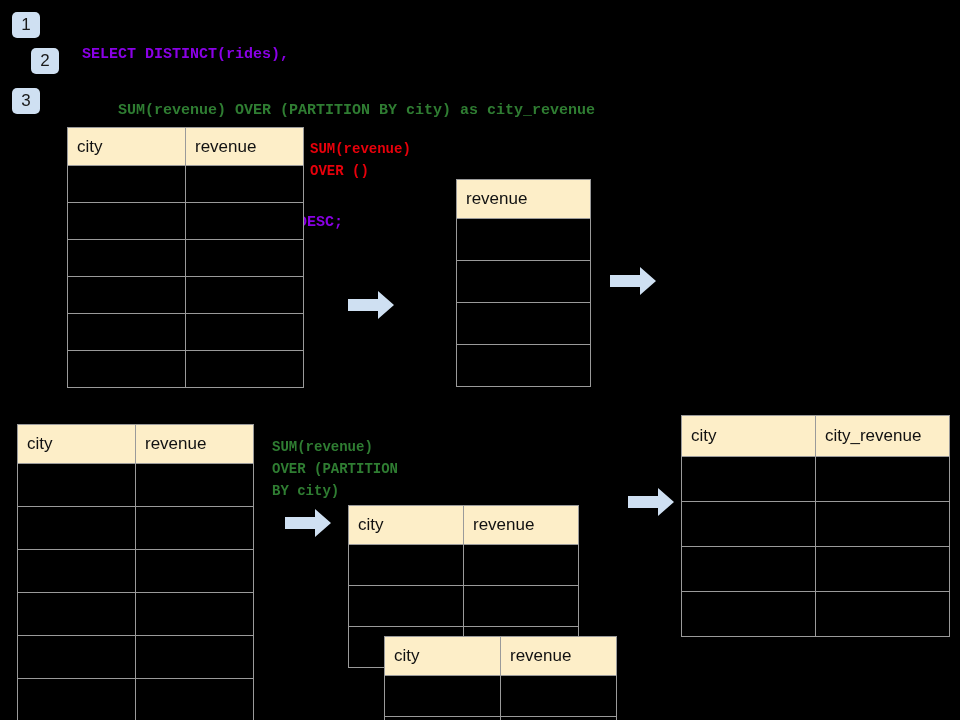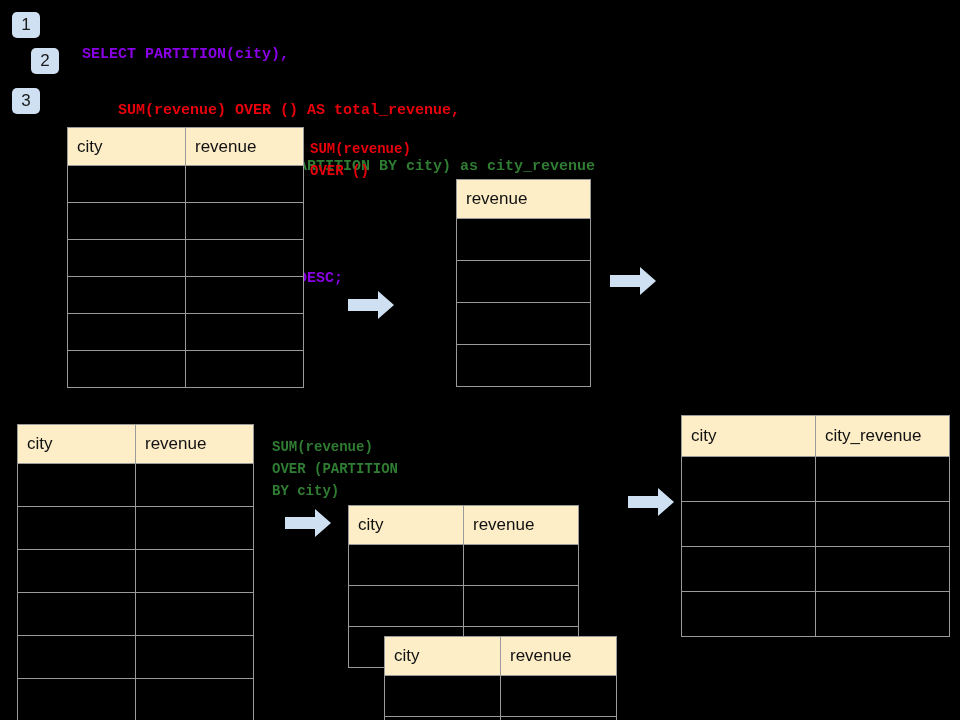--- a/index.html
+++ b/index.html
@@ -96,22 +96,21 @@
 </head>
 <body>
 
 <div id="canvas">
 
   <div class="badge" style="left:12px; top:12px;">1</div>
   <div class="badge" style="left:31px; top:48px;">2</div>
   <div class="badge" style="left:12px; top:88px;">3</div>
 
   <div class="sql" style="left:82px; top:12px;">
-    <span class="sql-line c-purple">SELECT PARTITION(city),</span>
-    <span class="sql-line c-red">    SUM(revenue) OVER () AS total_revenue,</span>
+    <span class="sql-line c-purple">SELECT DISTINCT(rides),</span>
     <span class="sql-line c-green">    SUM(revenue) OVER (PARTITION BY city) as city_revenue</span>
     <span class="sql-line c-purple">  FROM rides</span>
     <span class="sql-line c-purple">  ORDER by city_revenue DESC;</span>
   </div>
 
 
   <div class="anno red" style="left:310px; top:138px;">SUM(revenue)
 OVER ()</div>
 
   <div class="anno green" style="left:272px; top:436px;">SUM(revenue)

